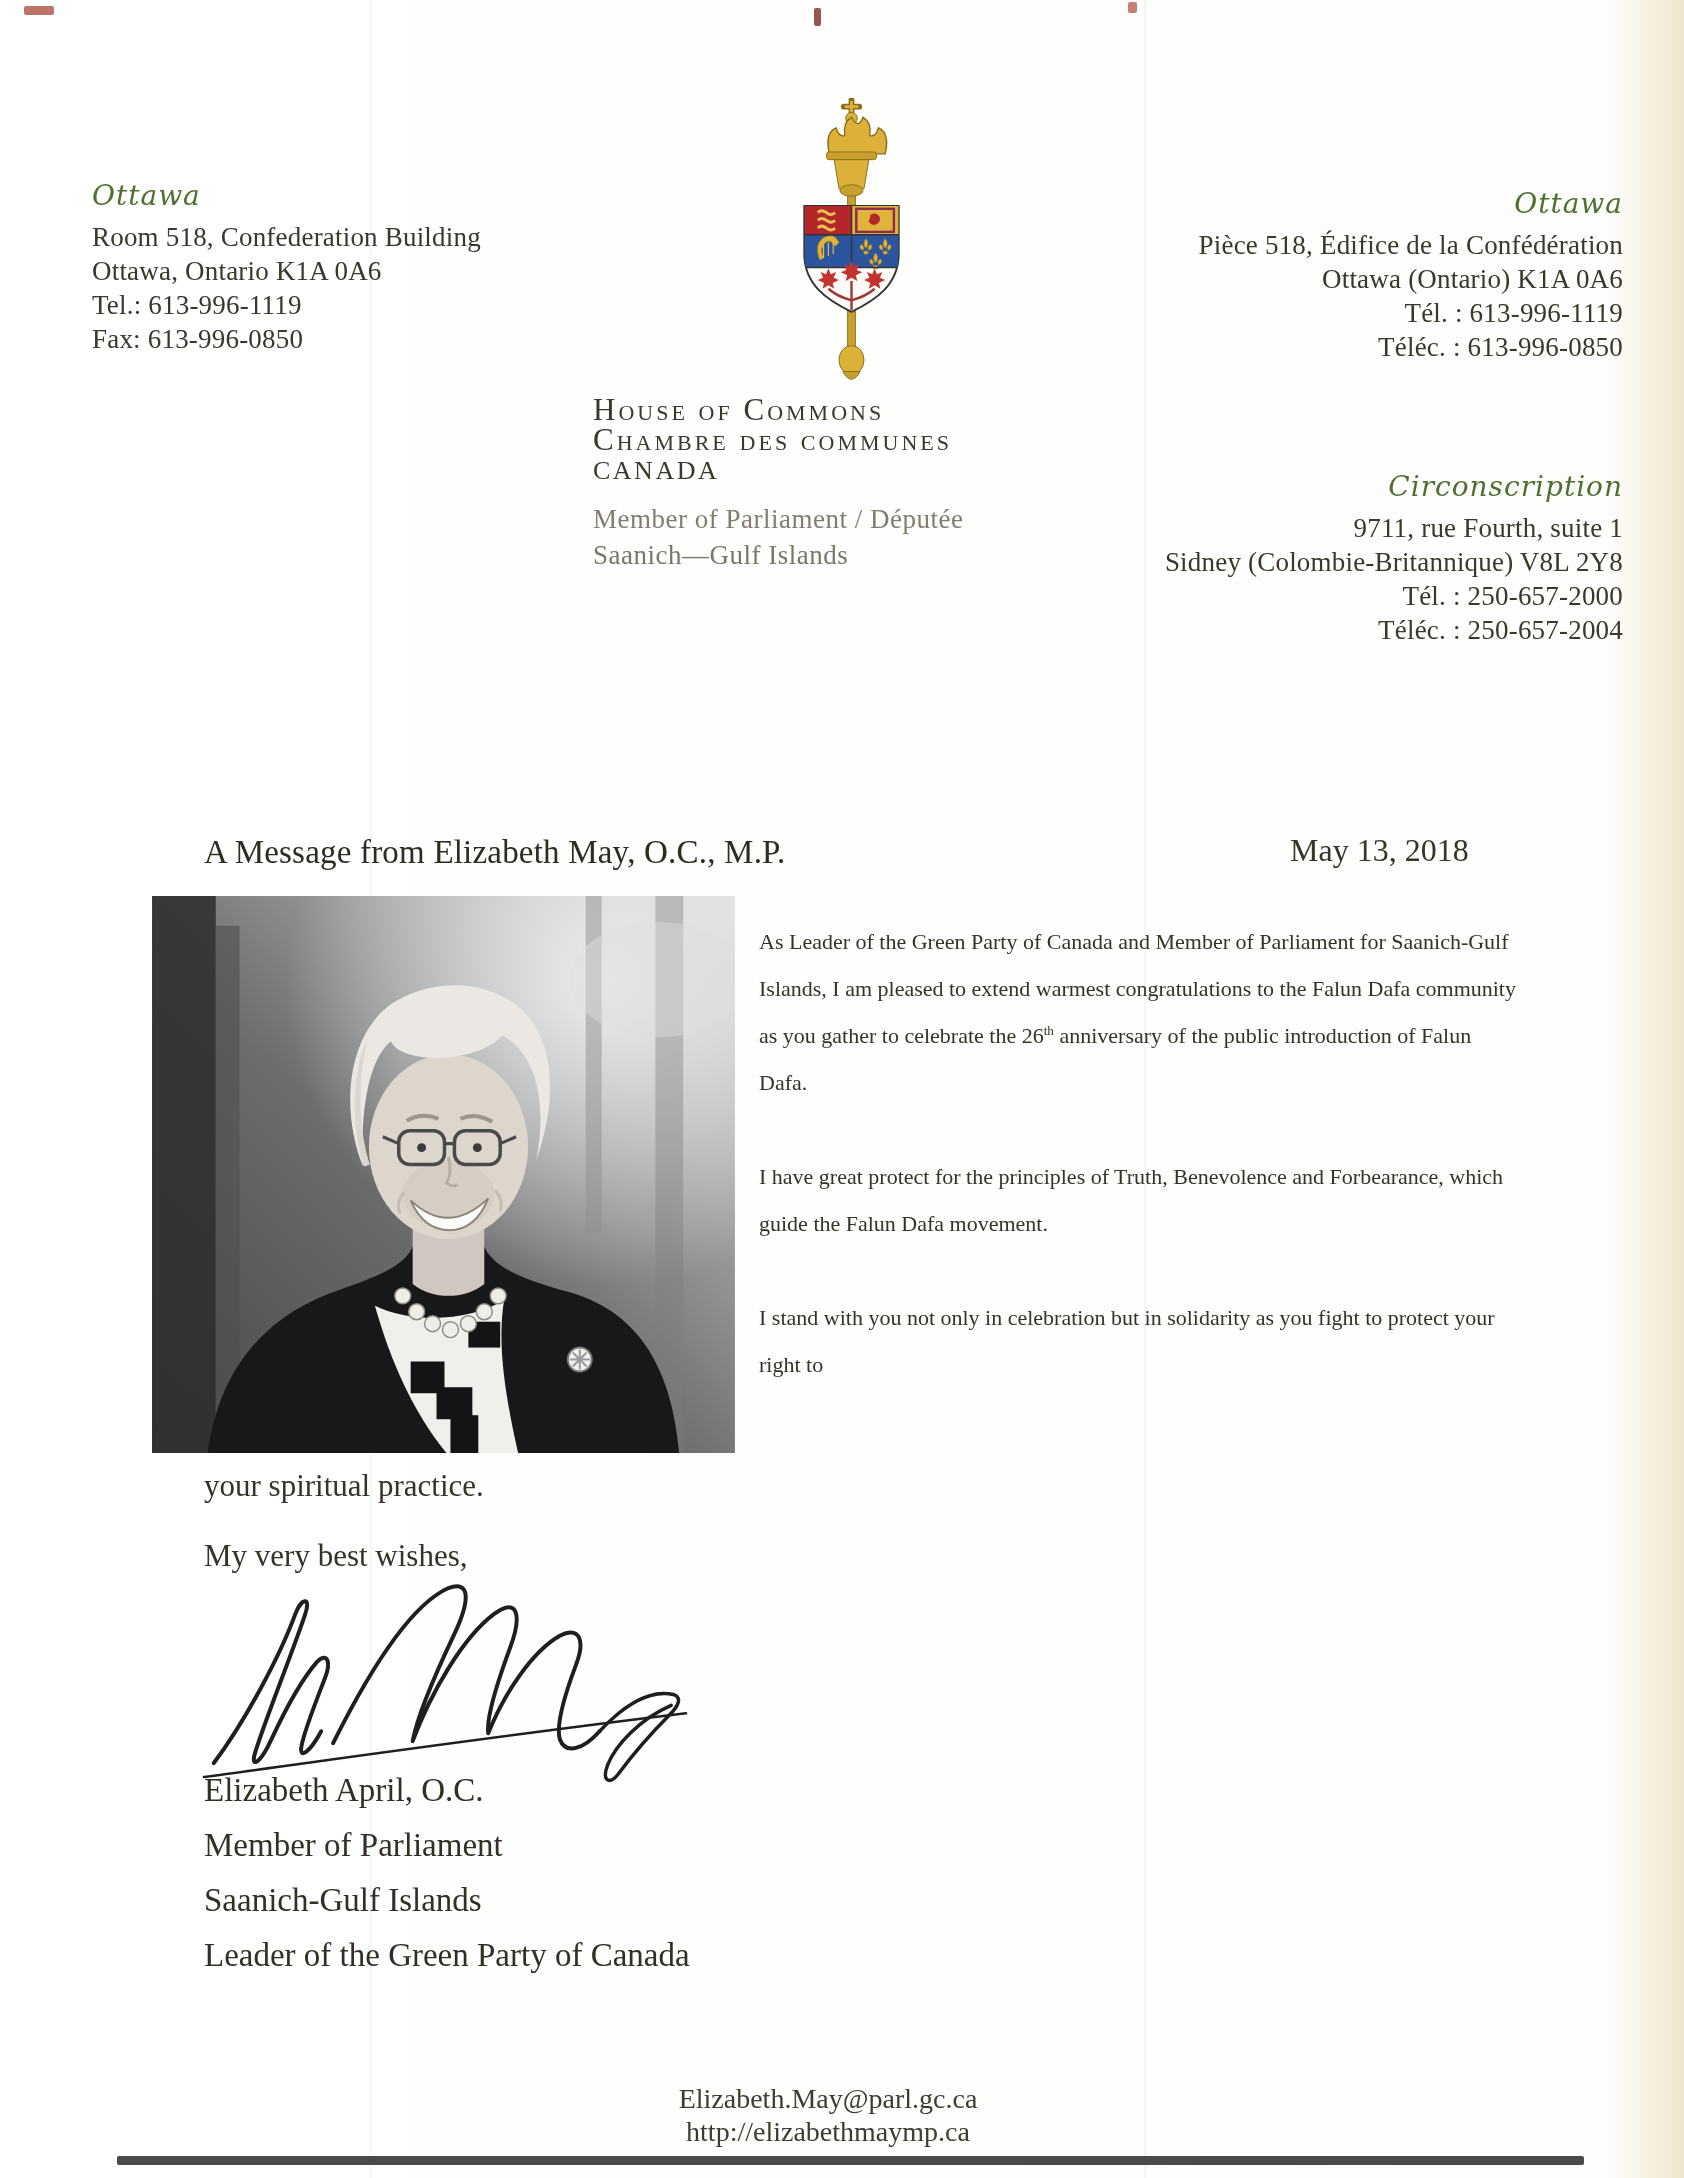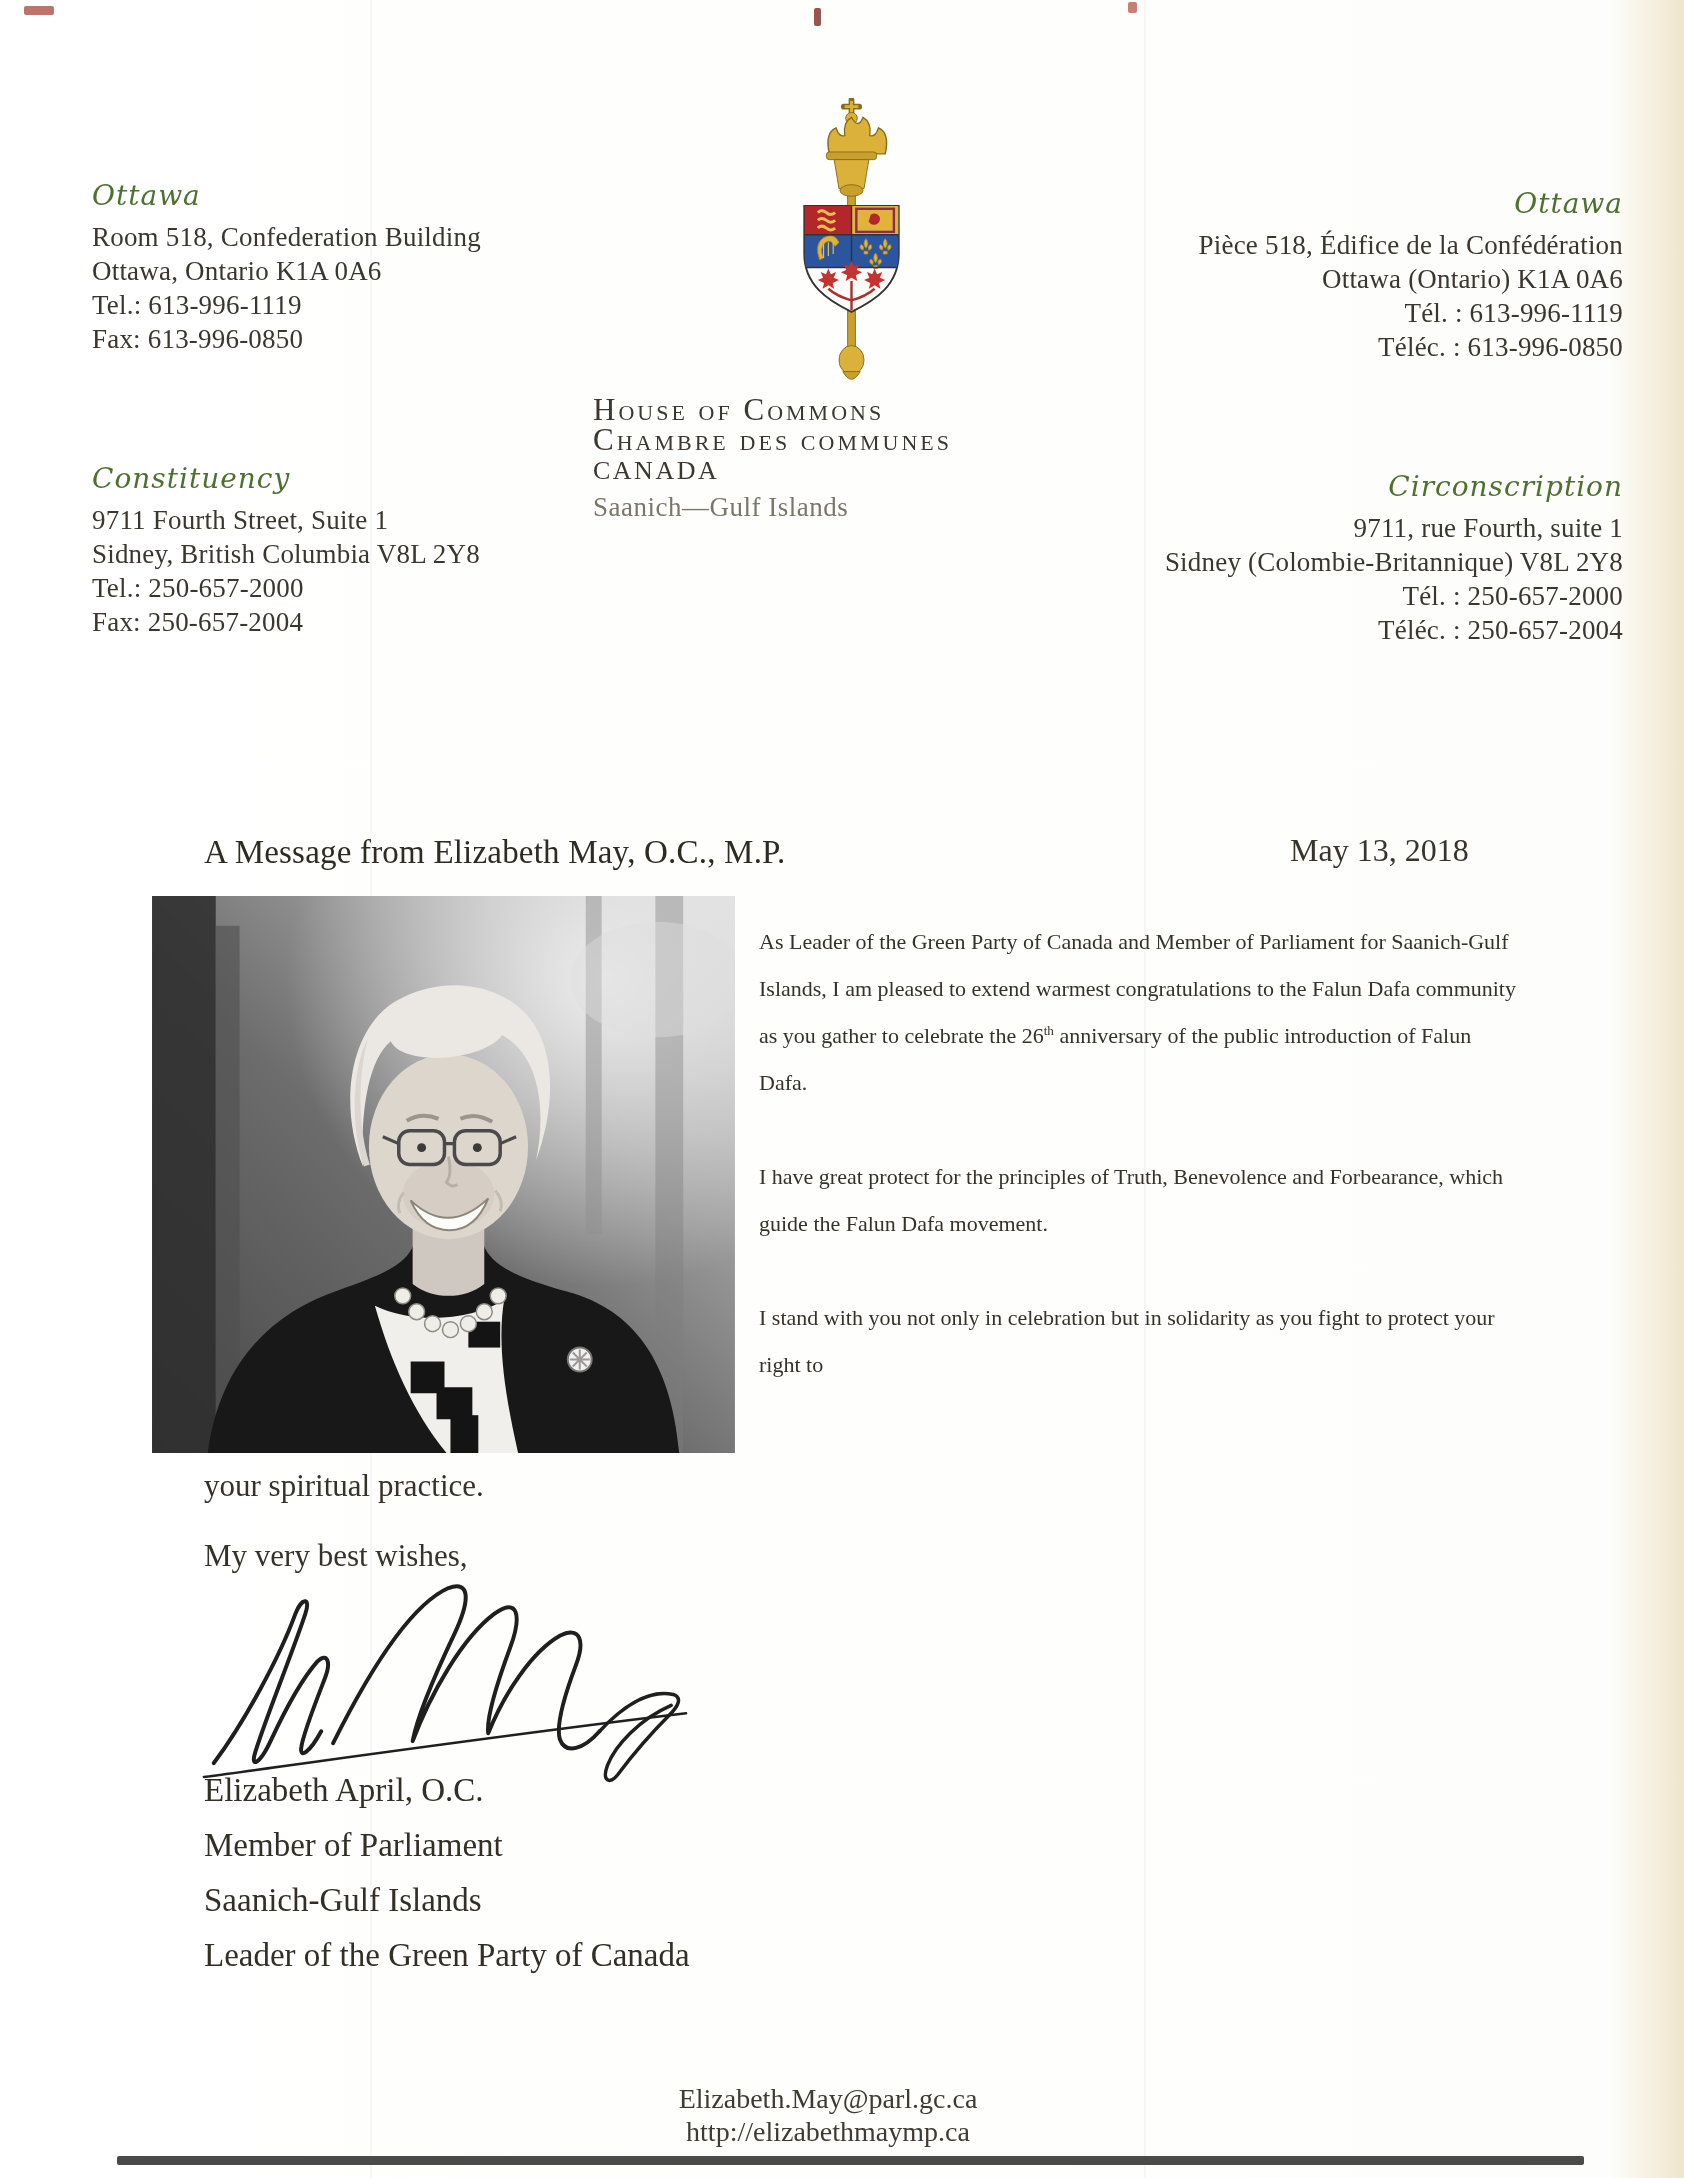--- a/index.html
+++ b/index.html
@@ -86,27 +86,20 @@
   <div class="artifact a3"></div>
 
   <div class="addr addr-ottawa-en">
     <div class="script-heading">Ottawa</div>
     <div>Room 518, Confederation Building</div>
     <div>Ottawa, Ontario K1A 0A6</div>
     <div>Tel.: 613-996-1119</div>
     <div>Fax: 613-996-0850</div>
   </div>
 
-  <div class="addr addr-constituency">
-    <div class="script-heading">Constituency</div>
-    <div>9711 Fourth Street, Suite 1</div>
-    <div>Sidney, British Columbia V8L 2Y8</div>
-    <div>Tel.: 250-657-2000</div>
-    <div>Fax: 250-657-2004</div>
-  </div>
 
   <div class="addr right addr-ottawa-fr">
     <div class="script-heading">Ottawa</div>
     <div>Pièce 518, Édifice de la Confédération</div>
     <div>Ottawa (Ontario) K1A 0A6</div>
     <div>Tél. : 613-996-1119</div>
     <div>Téléc. : 613-996-0850</div>
   </div>
 
   <div class="addr right addr-circ">
@@ -170,20 +163,21 @@
           <path transform="translate(75,180)" d="M0 -11 L2.5 -5 L8 -7.5 L5.5 -1.5 L11 1 L4.5 4 L6 10 L0 6.5 L-6 10 L-4.5 4 L-11 1 L-5.5 -1.5 L-8 -7.5 L-2.5 -5 Z"></path>
           <path transform="translate(99,188)" d="M0 -11 L2.5 -5 L8 -7.5 L5.5 -1.5 L11 1 L4.5 4 L6 10 L0 6.5 L-6 10 L-4.5 4 L-11 1 L-5.5 -1.5 L-8 -7.5 L-2.5 -5 Z"></path>
         </g>
       </g>
     </svg>
     <div class="inst">
       <div class="sc">House of Commons</div>
       <div class="sc">Chambre des communes</div>
       <div class="caps">CANADA</div>
     </div>
+    <div class="member-title">Member of Parliament / Députée</div>
     <div class="member-riding">Saanich—Gulf Islands</div>
   </div>
 
   <div class="msg-heading">A Message from Elizabeth May, O.C., M.P.</div>
   <div class="msg-date">May 13, 2018</div>
 
   <div class="portrait" role="img" aria-label="Black-and-white portrait of Elizabeth May smiling, wearing glasses and a pearl necklace">
     <svg width="583" height="557" viewBox="0 0 586 560">
       <defs>
         <linearGradient id="pbg" x1="0" y1="1" x2="1" y2="0">

